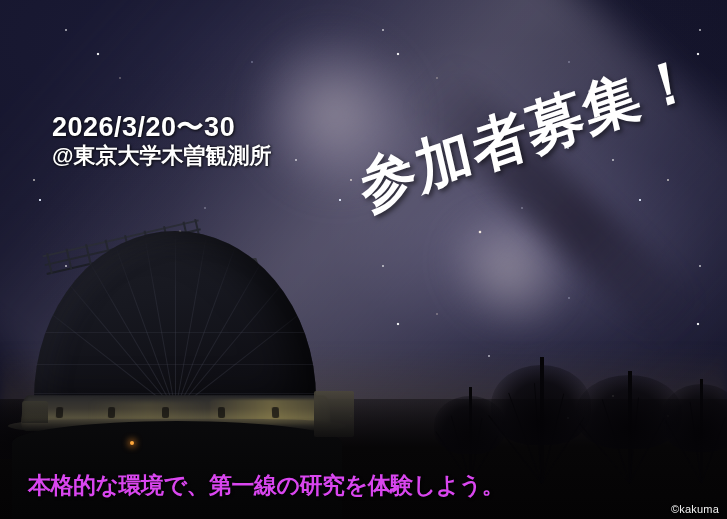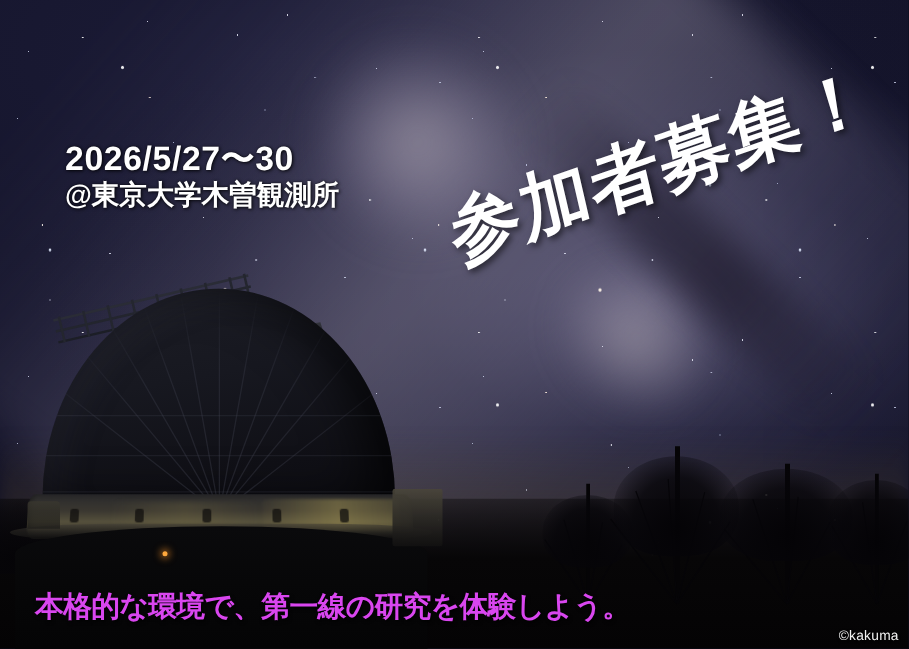--- a/index.html
+++ b/index.html
@@ -561,21 +561,21 @@
 
     <div class="base-lip"></div>
     <div class="dome-base"></div>
     <div class="left-block"></div>
     <div class="right-block"></div>
     <div class="orange-light"></div>
   </div>
 
 
   <div class="meta">
-    <span class="date">2026/5/27〜30</span>
+    <span class="date">2026/3/20〜30</span>
     <span class="place">@東京大学木曽観測所</span>
   </div>
 
   <div class="cta">参加者募集！</div>
 
   <div class="tagline">本格的な環境で、第一線の研究を体験しよう。</div>
 
   <div class="credit">©kakuma</div>
 
 </div>

